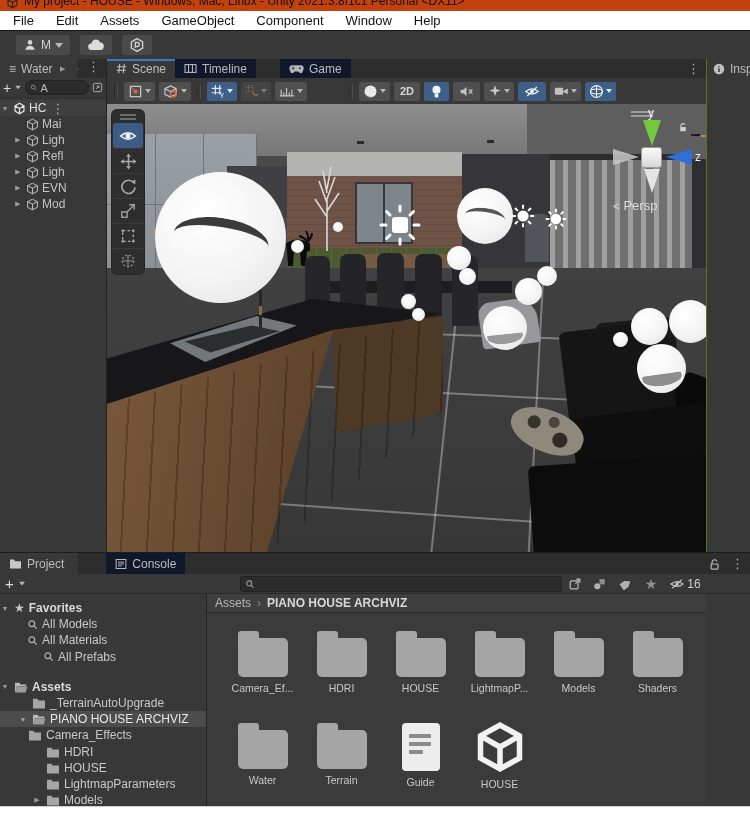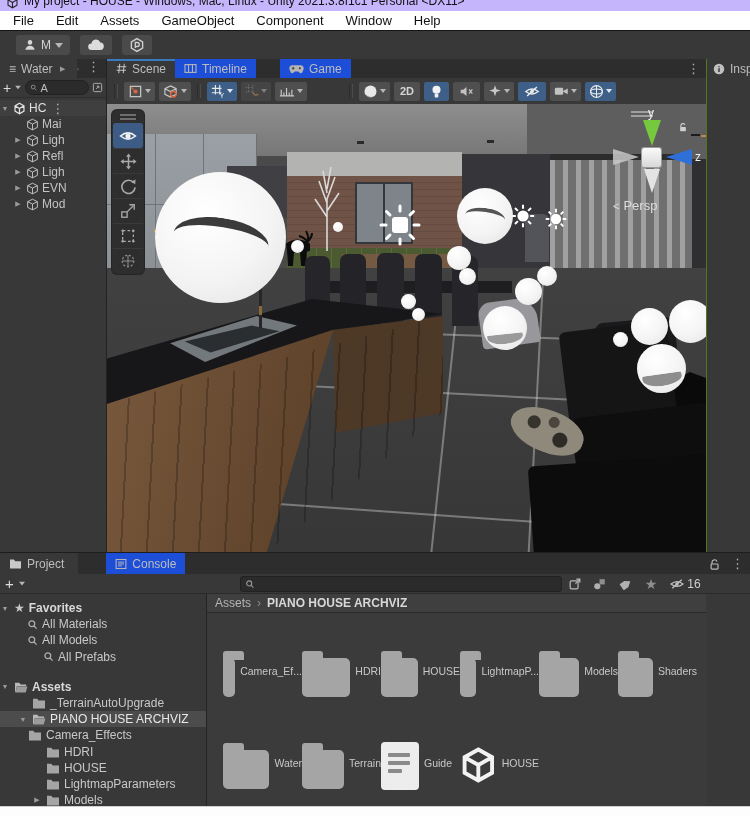--- a/index.html
+++ b/index.html
@@ -3,31 +3,31 @@
 <meta charset="utf-8">
 <style>
   * { margin:0; padding:0; box-sizing:border-box; }
   html,body { background:#222; }
   #app {
     position:relative; width:750px; height:816px; overflow:hidden;
     font-family:"Liberation Sans", sans-serif; color:#c4c4c4; font-size:12px;
     background:#383838;
   }
   
-  #titlebar { position:absolute; left:0; top:0; width:750px; height:11px; background:#c4b5fd; overflow:hidden; }
+  #titlebar { position:absolute; left:0; top:0; width:750px; height:11px; background:#c2410c; overflow:hidden; }
   #titlebar .tt { position:absolute; left:24px; top:-6px; color:#111; font-size:12px; white-space:nowrap; }
   #titlebar .ulogo { position:absolute; left:6px; top:-4px; width:13px; height:13px; }
   #menubar { position:absolute; left:0; top:11px; width:750px; height:19px; background:#fff; display:flex; align-items:center; padding-left:2px; }
   #menubar .mi { color:#111; font-size:13px; padding:0 11px; height:100%; display:flex; align-items:center; cursor:default; }
   #apptoolbar { position:absolute; left:0; top:30px; width:750px; height:29px; background:#383838; border-top:1px solid #161616; display:flex; align-items:center; padding-left:16px; gap:10px; }
   .tbtn { background:#4a4a4a; border-radius:3px; height:20px; display:flex; align-items:center; padding:0 7px; gap:4px; color:#d2d2d2; }
   .caret { width:0; height:0; border-left:4px solid transparent; border-right:4px solid transparent; border-top:5px solid #b6b6b6; display:inline-block; }
   
   .tabstrip { background:#2d2d2d; display:flex; align-items:stretch; }
-  .dtab { display:flex; align-items:center; gap:5px; padding:0 9px; font-size:12px; color:#bdbdbd; background:#1d4ed8; position:relative; white-space:nowrap; }
+  .dtab { display:flex; align-items:center; gap:5px; padding:0 9px; font-size:12px; color:#bdbdbd; background:#0f172a; position:relative; white-space:nowrap; }
   .dtab.active { background:#383838; }
   .dtab.focus::before { content:""; position:absolute; left:0; top:0; right:0; height:2px; background:#3a79bb; }
   .kebab { color:#b5b5b5; font-size:13px; letter-spacing:0; padding:0 6px; }
   svg { display:block; }
   
   #hierarchy { position:absolute; left:0; top:59px; width:107px; height:493px; background:#383838; border-right:1px solid #232323; }
   #hierarchy .tabstrip { height:19px; }
   #hier-toolbar { height:20px; display:flex; align-items:center; padding:0 3px; gap:3px; background:#383838; border-bottom:1px solid #2f2f2f; }
   .searchbox { background:#2b2b2b; border:1px solid #212121; border-radius:9px; height:15px; display:flex; align-items:center; padding:0 4px; gap:3px; flex:1; min-width:0; }
   .searchbox input { background:transparent; border:none; outline:none; color:#bdbdbd; font-size:11px; width:100%; font-family:"Liberation Sans",sans-serif; }
@@ -62,21 +62,21 @@
   #projectpanel .tabstrip { height:21px; }
   #proj-toolbar { height:20px; display:flex; align-items:center; background:#383838; border-bottom:1px solid #2a2a2a; padding:0 5px; gap:4px; }
   #proj-toolbar .searchbox { max-width:322px; margin-left:210px; border-radius:3px; }
   #proj-body { position:absolute; left:0; top:41px; width:750px; height:213px; display:flex; }
   #proj-tree { width:207px; background:#383838; padding-top:6px; overflow:hidden; border-right:1px solid #232323; }
   .prow { height:16.2px; display:flex; align-items:center; gap:4px; white-space:nowrap; font-size:12px; color:#c8c8c8; }
   .prow.sel { background:#4c4c4c; }
   #proj-content { width:499px; background:#3b3b3b; position:relative; }
   #breadcrumb { height:19px; background:#3f3f3f; border-bottom:1px solid #2a2a2a; display:flex; align-items:center; padding-left:8px; gap:6px; font-size:12px; }
   #grid { position:absolute; left:0; top:19px; right:0; bottom:0; padding:12px 0 0 16px; display:grid; grid-template-columns:repeat(6,79px); grid-auto-rows:92px; }
-  .gitem { display:flex; flex-direction:row; align-items:center; gap:5px; }
+  .gitem { display:flex; flex-direction:column; align-items:center; gap:5px; }
   .gitem .glabel { font-size:10.5px; color:#c8c8c8; }
   .bigfolder { width:50px; height:39px; background:#a5a5a5; border-radius:3px 5px 5px 5px; position:relative; margin-top:13px; }
   .bigfolder::before { content:""; position:absolute; left:0; top:-7px; width:21px; height:9px; background:#a5a5a5; border-radius:3px 3px 0 0; }
   .docicon { width:38px; height:48px; background:#ededed; border-radius:4px; position:relative; margin-top:6px; }
   .docicon i { position:absolute; left:7px; height:4px; background:#8a8a8a; border-radius:1px; }
   #proj-filler { flex:1; background:#383838; }
   #statusbar { position:absolute; left:0; top:806px; width:750px; height:10px; background:#fdfdfd; border-top:1px solid #d0d0d0; }
   .star { color:#c8c8c8; }
   .cnt-eye { display:flex; align-items:center; gap:2px; color:#cfcfcf; font-size:12px; }
 </style>
@@ -597,28 +597,28 @@
       <div class="prow">
         <span class="arr" style="font-size:7px">▼</span>
         <span class="star" style="font-size:12px">★</span>
         <b style="color:#d8d8d8">Favorites</b>
       </div>
       <div class="prow" style="padding-left:27px">
         <svg width="11" height="11" viewBox="0 0 16 16">
               <circle cx="7" cy="7" r="4.2" fill="none" stroke="#b0b0b0" stroke-width="1.8"></circle>
               <path d="M10.2 10.2 L14 14" stroke="#b0b0b0" stroke-width="1.8"></path>
             </svg>
-        <span>All Materials</span>
+        <span>All Models</span>
       </div>
       <div class="prow" style="padding-left:27px">
         <svg width="11" height="11" viewBox="0 0 16 16">
               <circle cx="7" cy="7" r="4.2" fill="none" stroke="#b0b0b0" stroke-width="1.8"></circle>
               <path d="M10.2 10.2 L14 14" stroke="#b0b0b0" stroke-width="1.8"></path>
             </svg>
-        <span>All Models</span>
+        <span>All Materials</span>
       </div>
       <div class="prow" style="padding-left:43px">
         <svg width="11" height="11" viewBox="0 0 16 16">
               <circle cx="7" cy="7" r="4.2" fill="none" stroke="#b0b0b0" stroke-width="1.8"></circle>
               <path d="M10.2 10.2 L14 14" stroke="#b0b0b0" stroke-width="1.8"></path>
             </svg>
         <span>All Prefabs</span>
       </div>
       <div style="height:14px"></div>
       <div class="prow">

